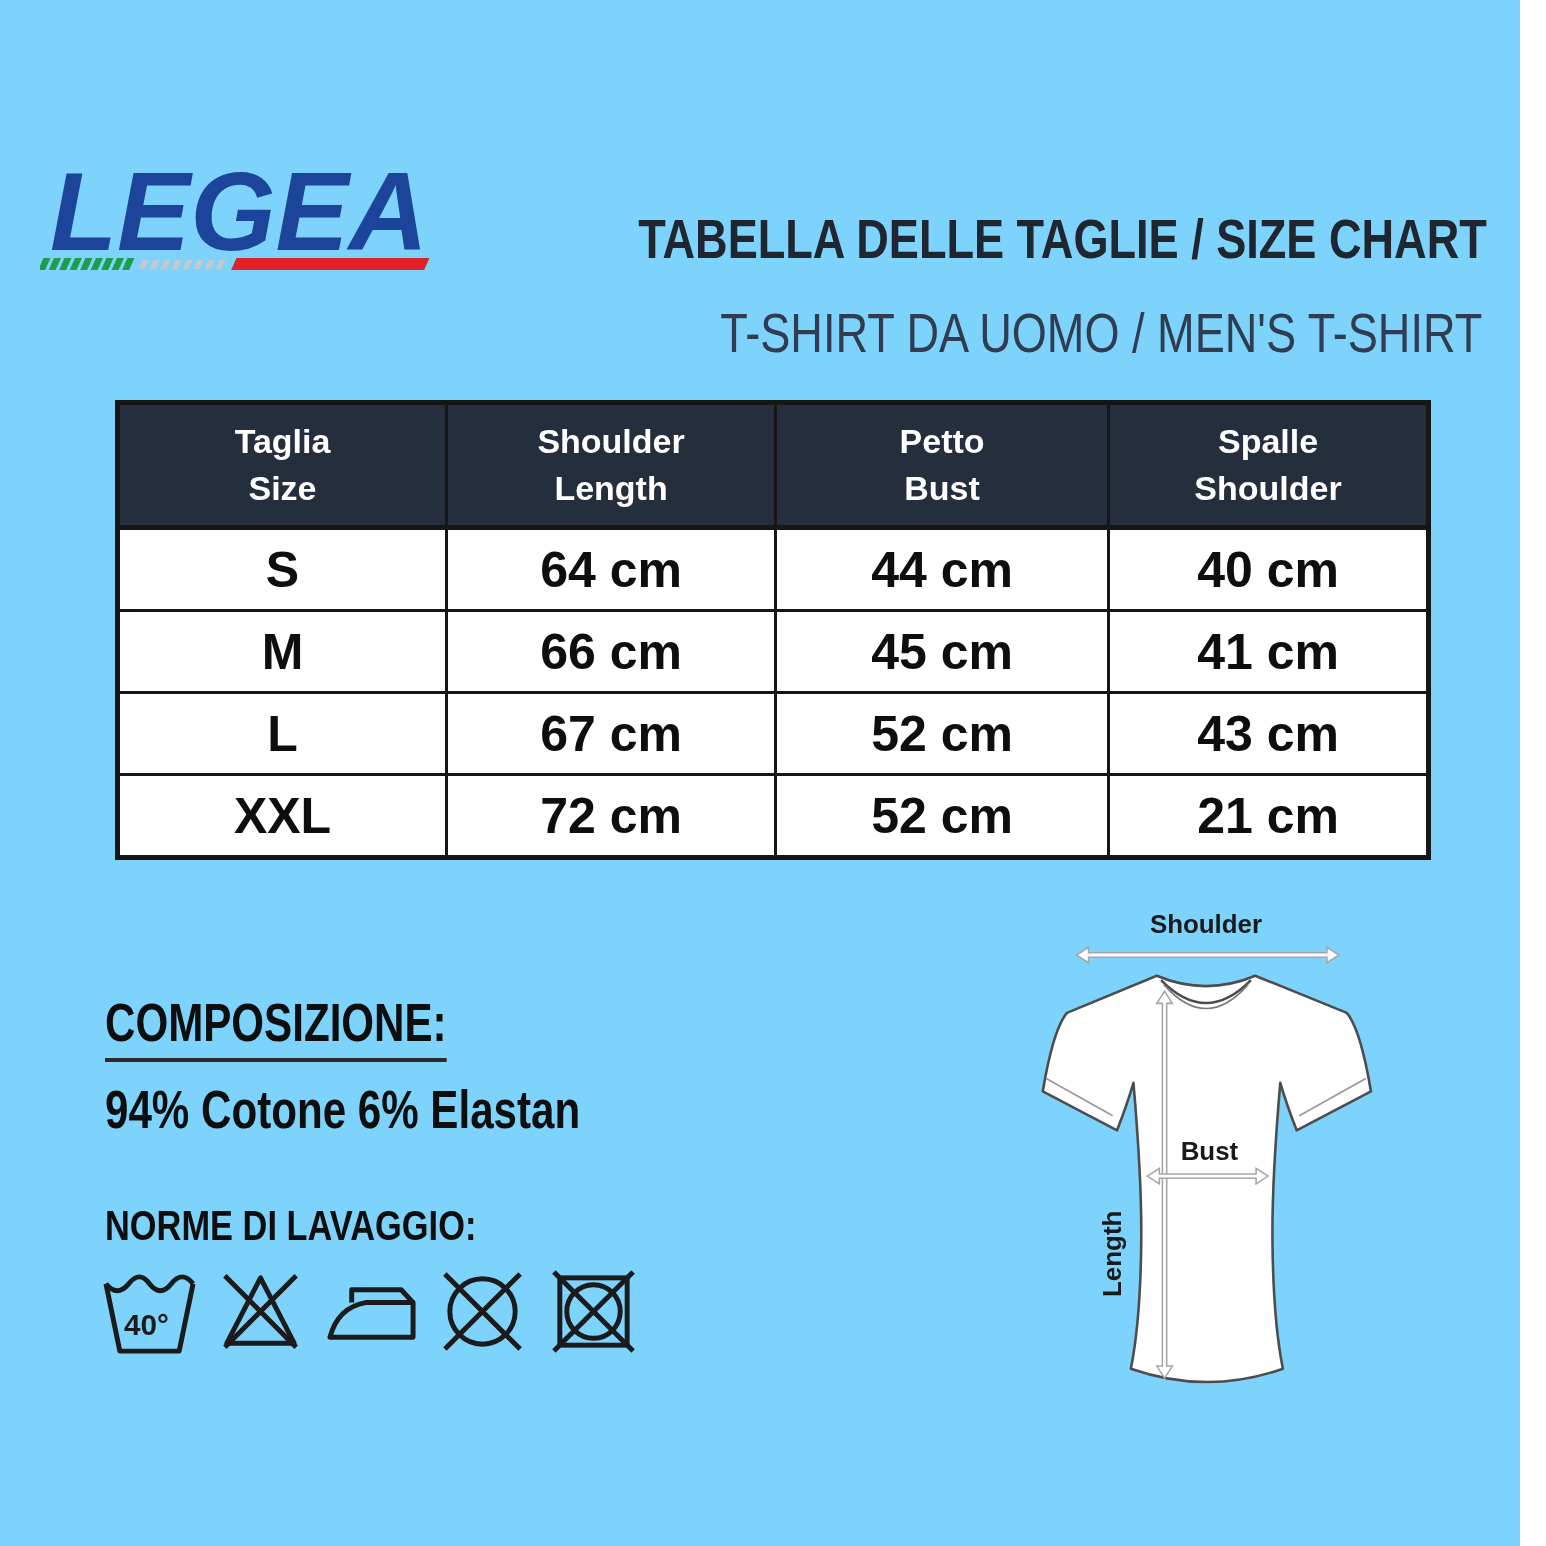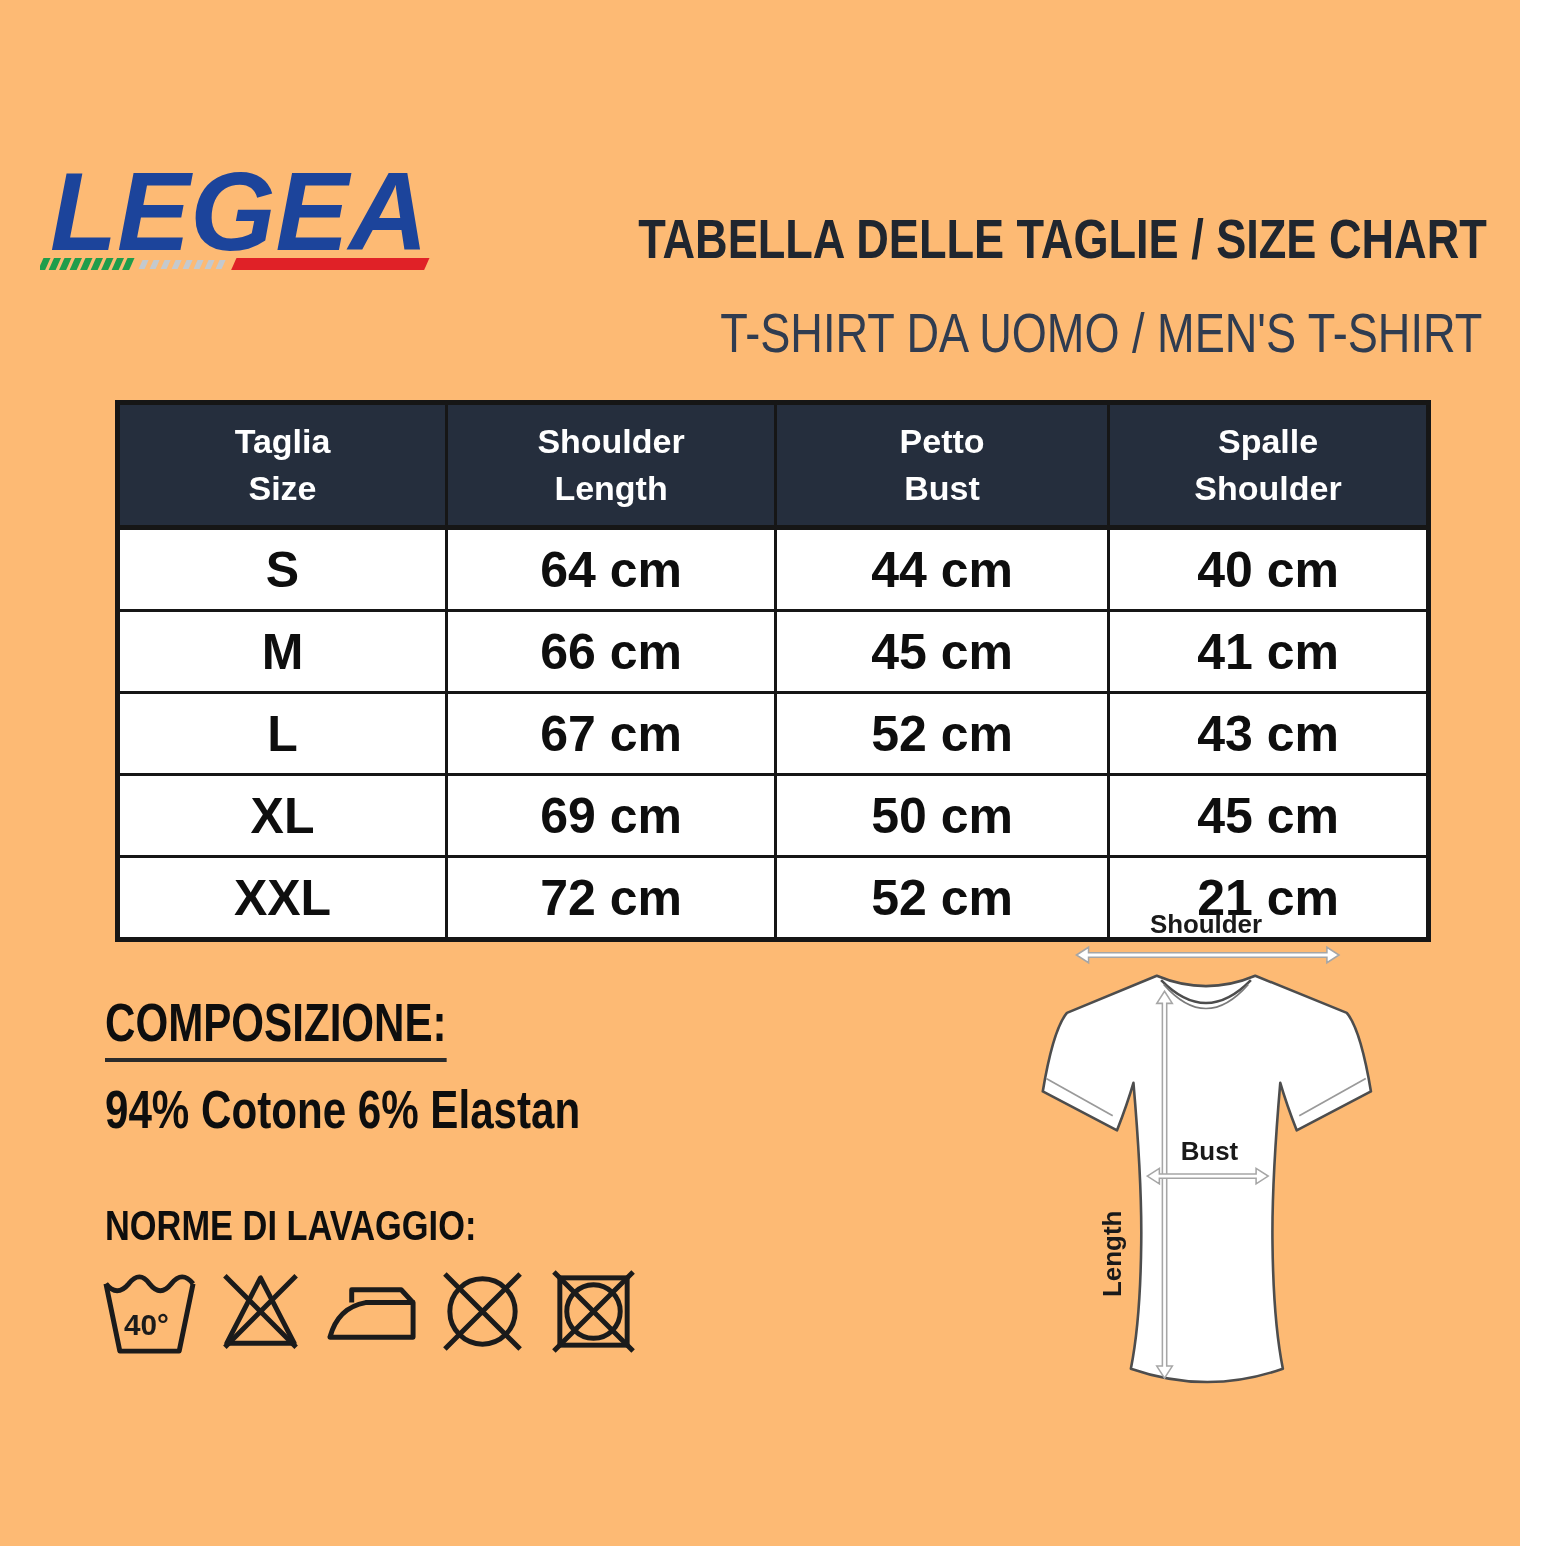--- a/index.html
+++ b/index.html
@@ -1,17 +1,17 @@
 <!DOCTYPE html>
 <html><head>
 <meta charset="utf-8">
 <style>
   html,body{margin:0;padding:0;background:#ffffff;}
   .page{
-    position:relative;width:1520px;height:1546px;background:#fdba74;overflow:hidden;
+    position:relative;width:1520px;height:1546px;background:#7dd3fc;overflow:hidden;
     font-family:"Liberation Sans", sans-serif;color:#111;
   }
   
   .logo{position:absolute;left:40px;top:158px;width:400px;height:118px;}
   
   .title{
     position:absolute;left:560px;top:212px;width:870px;text-align:center;
     font-size:55px;font-weight:bold;color:#20262f;line-height:1;
     transform:scaleX(.82);transform-origin:50% 50%;letter-spacing:0;white-space:nowrap;
   }
@@ -133,26 +133,20 @@
         <td>45 cm</td>
         <td>41 cm</td>
       </tr>
       <tr>
         <td>L</td>
         <td>67 cm</td>
         <td>52 cm</td>
         <td>43 cm</td>
       </tr>
       <tr>
-        <td>XL</td>
-        <td>69 cm</td>
-        <td>50 cm</td>
-        <td>45 cm</td>
-      </tr>
-      <tr>
         <td>XXL</td>
         <td>72 cm</td>
         <td>52 cm</td>
         <td>21 cm</td>
       </tr>
     </tbody>
   </table>
 
   <div class="comp-heading">COMPOSIZIONE:</div>
   <div class="comp-text">94% Cotone 6% Elastan</div>

